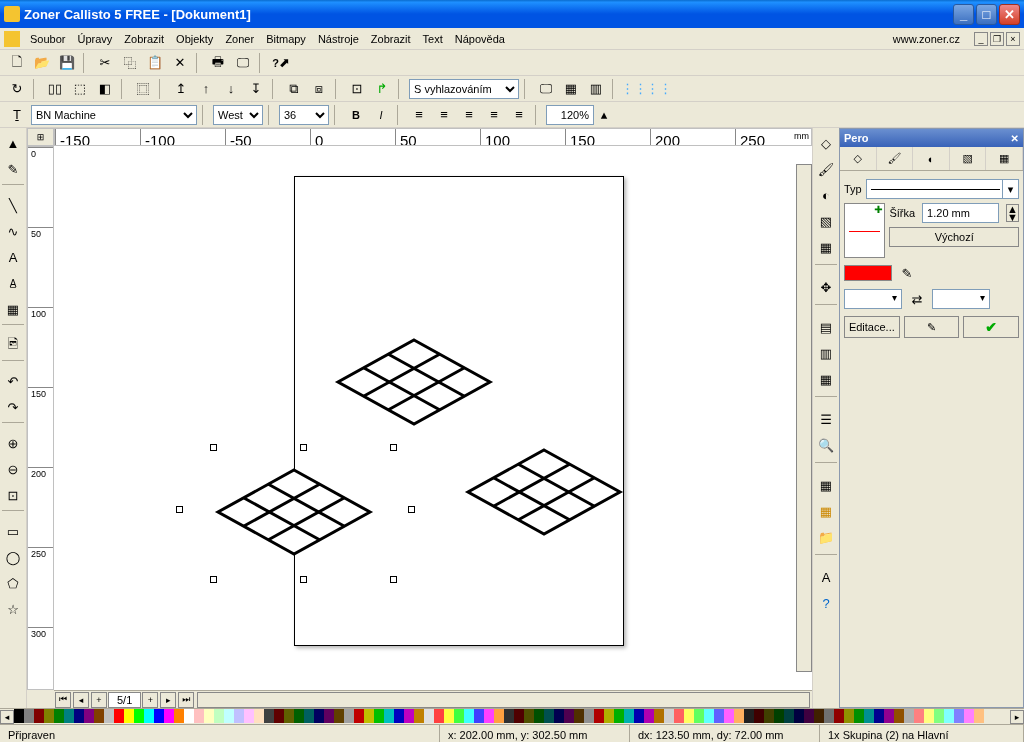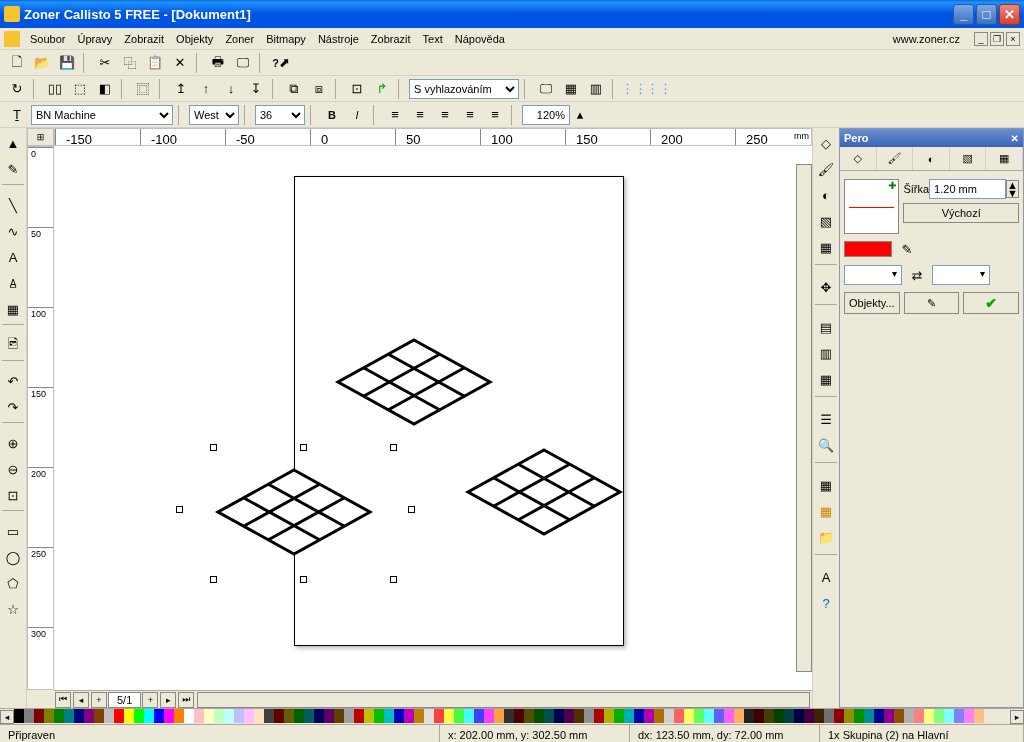--- a/index.html
+++ b/index.html
@@ -68,21 +68,21 @@
 .pero-body { padding: 4px; flex:1; }
 .pero-row { display: flex; align-items: center; gap: 4px; margin: 4px 0; }
 .pero-row label { font-size: 11px; }
 .line-type { flex: 1; height: 20px; border: 1px solid #7f9db9; background: white; position: relative; }
 .line-type::after { content: ""; position: absolute; top: 9px; left: 4px; right: 18px; height: 1px; background: black; }
 .line-type .dd { position:absolute; right:0; top:0; bottom:0; width:16px; border-left:1px solid #7f9db9; text-align:center; line-height:18px; }
 .preview-box { width: 60px; height: 55px; border: 1px solid #888; background: white; position: relative; }
 .preview-box .add { position:absolute; top:0; right:0; width:12px; height:12px; font-size:10px; color:green; text-align:center; }
 .preview-box .line { position:absolute; top:50%; left:4px; right:4px; height:0; border-top:1px solid red; }
 .width-ctrl { display:flex; flex-direction:column; gap:4px; }
-.width-ctrl .row { display:flex; align-items:center; gap:0; }
+.width-ctrl .row { display:flex; align-items:center; gap:7px; }
 .color-swatch { width: 48px; height: 16px; border: 1px solid #888; background: red; }
 .small-btn { height: 20px; border: 1px solid #888; background: #ece9d8; padding: 0 6px; font-size: 11px; }
 .arrow-select { width: 58px; height: 20px; border: 1px solid #7f9db9; background: white; position: relative; }
 .arrow-select::after { content:"▾"; position:absolute; right:4px; top:2px; font-size:10px; }
 .btn-row { display:flex; gap:4px; margin-top:6px; }
 .btn-row .b { flex:1; height:22px; border:1px solid #888; background:#ece9d8; display:flex; align-items:center; justify-content:center; }
 .checkmark { color: #0a0; font-weight: bold; font-size: 14px; }
 
 
 .palette-bar { height: 16px; display: flex; border-top: 1px solid #aca899; }
@@ -91,21 +91,21 @@
 
 
 .statusbar { height: 20px; background: #ece9d8; display: flex; align-items: center; border-top: 1px solid #aca899; }
 .statusbar .cell { padding: 0 8px; border-right: 1px solid #aca899; height: 100%; display: flex; align-items: center; }
 .statusbar .cell.first { width: 440px; }
 
 
 .cube { position: absolute; width: 160px; height: 92px; }
 
 
-.ruler-h .seg { position:absolute; top:0; height:100%; border-left:1px solid #888; font-size:13px; padding-left:10px; padding-top:3px; }
+.ruler-h .seg { position:absolute; top:0; height:100%; border-left:1px solid #888; font-size:15px; padding-left:4px; padding-top:3px; }
 .ruler-v .seg { position:absolute; left:0; width:100%; border-top:1px solid #888; font-size:9px; padding-top:1px; padding-left:3px; }
 </style>
 </head>
 <body>
 
 <div class="titlebar">
   <div class="icon"></div>
   <div class="title">Zoner Callisto 5 FREE - [Dokument1]</div>
   <div class="winbtn min">_</div>
   <div class="winbtn max">□</div>
@@ -173,21 +173,21 @@
   <div class="tbtn">🖵</div>
   <div class="tbtn">▦</div>
   <div class="tbtn">▥</div>
   <div class="tsep"></div>
   <div class="tbtn" style="color:#4af">⋮⋮</div>
   <div class="tbtn" style="color:#4af">⋮⋮</div>
 </div>
 
 <div class="toolbar">
   <div class="tbtn">Ṯ</div>
-  <select class="tselect" style="width:142px"><option>BN Machine</option></select>
+  <select class="tselect" style="width:166px"><option>BN Machine</option></select>
   <div class="tsep"></div>
   <select class="tselect" style="width:50px"><option>West</option></select>
   <div class="tsep"></div>
   <select class="tselect" style="width:50px"><option>36</option></select>
   <div class="tsep"></div>
   <div class="tbtn">
       <b>B</b>
     </div>
   <div class="tbtn">
       <i>I</i>
@@ -341,20 +341,26 @@
       <span class="x">✕</span>
     </div>
     <div class="pero-tabs">
       <div class="tab">◇</div>
       <div class="tab">🖌</div>
       <div class="tab">◐</div>
       <div class="tab">▧</div>
       <div class="tab">▦</div>
     </div>
     <div class="pero-body">
+      <div class="pero-row">
+        <label>Typ</label>
+        <div class="line-type">
+            <div class="dd">▾</div>
+          </div>
+      </div>
       <div class="pero-row" style="align-items:flex-start">
         <div class="preview-box">
           <div class="add">✚</div>
           <div class="line"></div>
         </div>
         <div class="width-ctrl">
           <div class="row">
             <label>Šířka</label>
             <input class="tinput" style="width: 77px;" value="1.20 mm">
             <div style="display:flex;flex-direction:column;font-size:7px;line-height:8px;border:1px solid #888">
@@ -368,21 +374,21 @@
       <div class="pero-row">
         <div class="color-swatch"></div>
         <div class="tbtn">✎</div>
       </div>
       <div class="pero-row">
         <div class="arrow-select"></div>
         <div class="tbtn">⇄</div>
         <div class="arrow-select"></div>
       </div>
       <div class="btn-row">
-        <button class="b">Objekty...</button>
+        <button class="b">Editace...</button>
         <div class="b">✎</div>
         <div class="b">
             <span class="checkmark">✔</span>
           </div>
       </div>
     </div>
   </div>
 
 </div>
 

